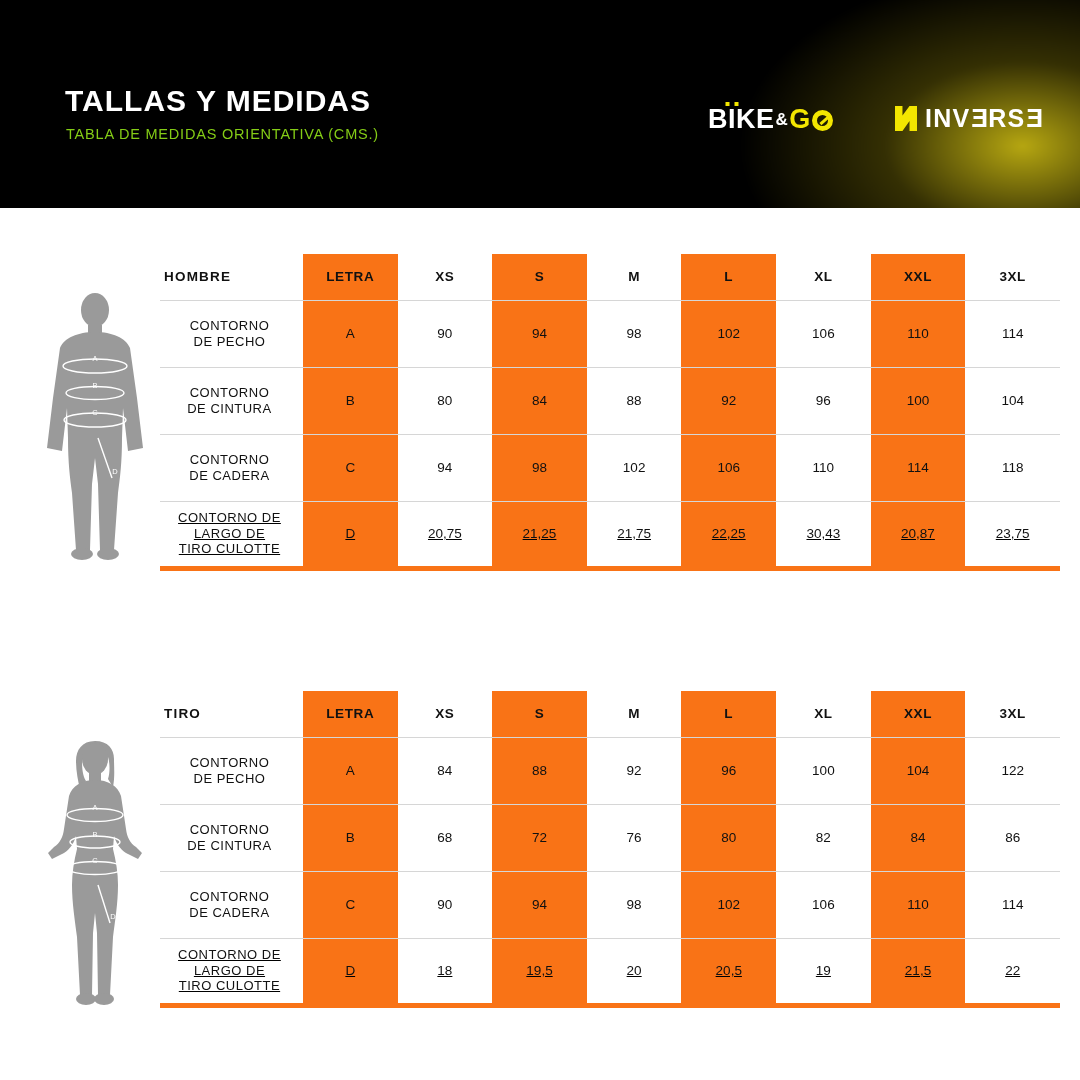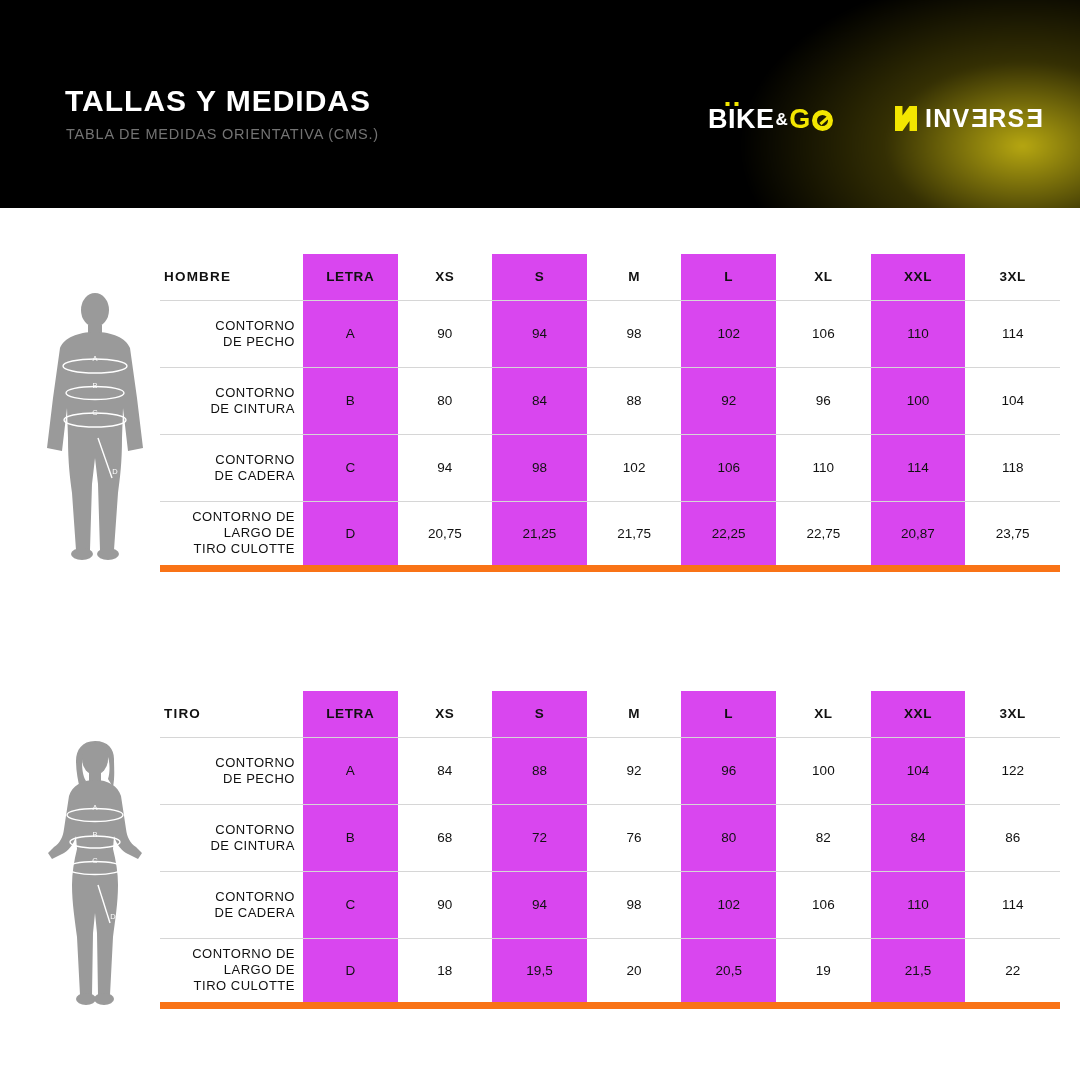--- a/index.html
+++ b/index.html
@@ -29,21 +29,21 @@
   .header-inner { position: relative; z-index: 2; }
   .title {
     position: absolute; left: 65px; top: 84px;
     color: #ffffff;
     font-size: 30px;
     font-weight: bold;
     letter-spacing: 1.0px;
   }
   .subtitle {
     position: absolute; left: 66px; top: 126px;
-    color: #737373;
+    color: #84cc16;
     font-size: 14.5px;
     letter-spacing: 0.8px;
   }
   
   .logo-bikego {
     position: absolute; left: 708px; top: 104px;
     font-size: 27px; font-weight: bold; letter-spacing: 0.5px;
     color: #ffffff; white-space: nowrap;
     display: flex; align-items: center;
   }
@@ -119,33 +119,33 @@
     letter-spacing: 0.6px;
     font-size: 13.5px;
   }
   table.sizes thead th.hdr-label {
     text-align: left;
     padding-left: 4px;
     letter-spacing: 1.2px;
   }
   table.sizes tbody td { height: 67px; }
   table.sizes tbody td.row-label {
-    text-align: right;
+    text-align: center;
     padding-left: 4px;
     padding-right: 8px;
     line-height: 1.22;
     letter-spacing: 0.5px;
     font-size: 13px;
   }
   table.sizes tbody tr { border-bottom: 1px solid #d6d6d6; }
   table.sizes tbody tr:first-child { border-top: 1px solid #d6d6d6; }
-  table.sizes tbody tr:last-child { border-bottom: 7px solid #f97316; }
-
-  
-  .shade { background: #d946ef; }
+  table.sizes tbody tr:last-child { border-bottom: 5px solid #f97316; text-decoration: underline; }
+
+  
+  .shade { background: #f97316; }
 
   
   .fig-letter { font-size: 7.5px; fill: #ffffff; font-family: "Liberation Sans", sans-serif; }
 </style>
 </head>
 <body>
 
 <div class="page">
 
   <div class="header">
@@ -275,21 +275,21 @@
           <td class="row-label">
             <div>CONTORNO DE</div>
             <div>LARGO DE</div>
             <div>TIRO CULOTTE</div>
           </td>
           <td class="shade">D</td>
           <td>20,75</td>
           <td class="shade">21,25</td>
           <td>21,75</td>
           <td class="shade">22,25</td>
-          <td>22,75</td>
+          <td>30,43</td>
           <td class="shade">20,87</td>
           <td>23,75</td>
         </tr>
       </tbody>
     </table>
   </div>
 
   <div class="section section-mujer">
 
     <div class="figure fig-mujer">

